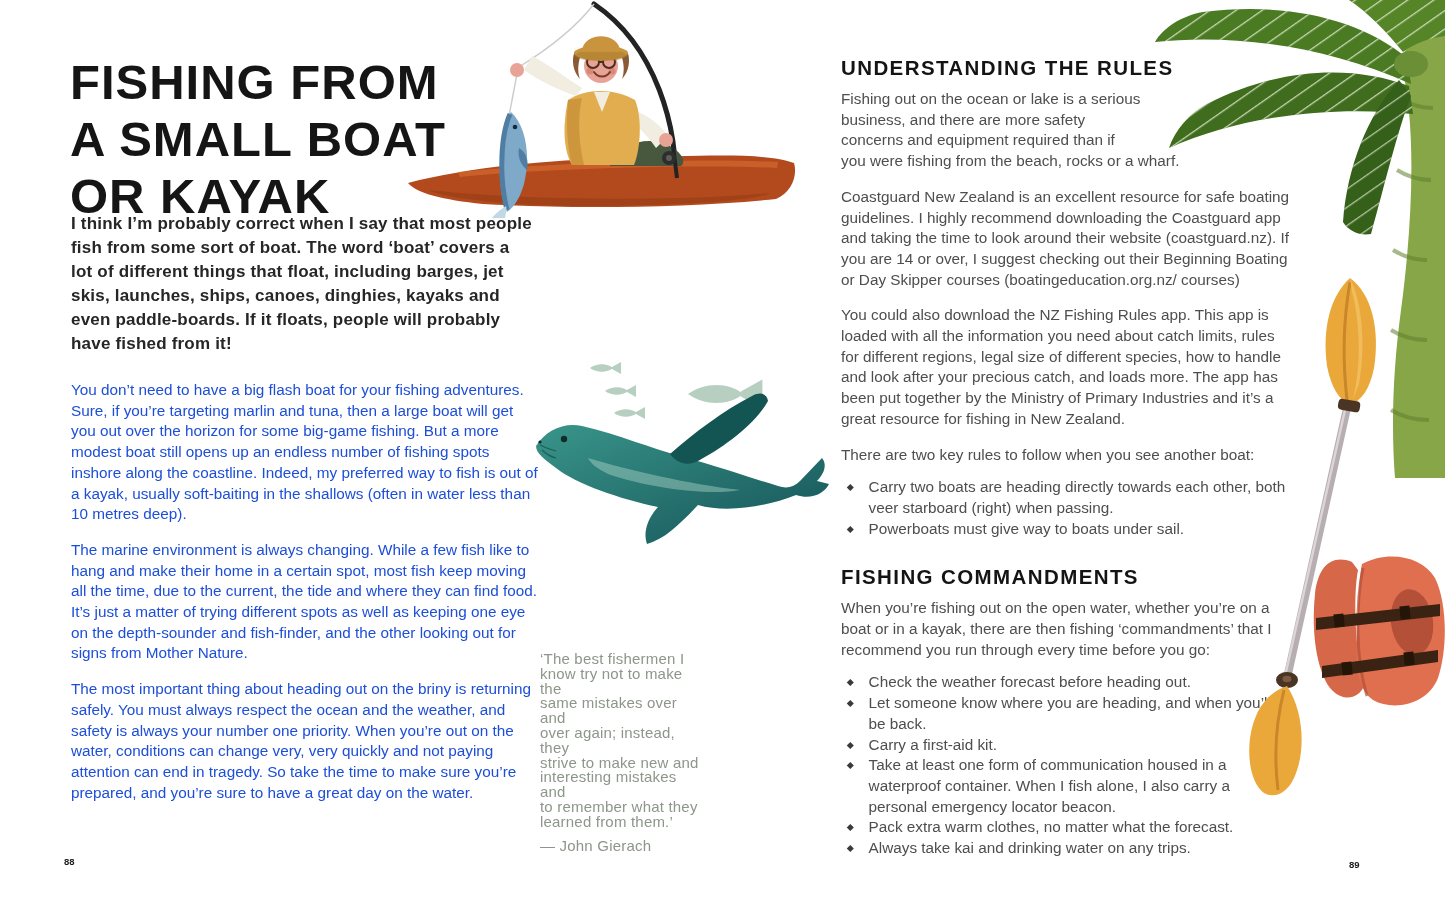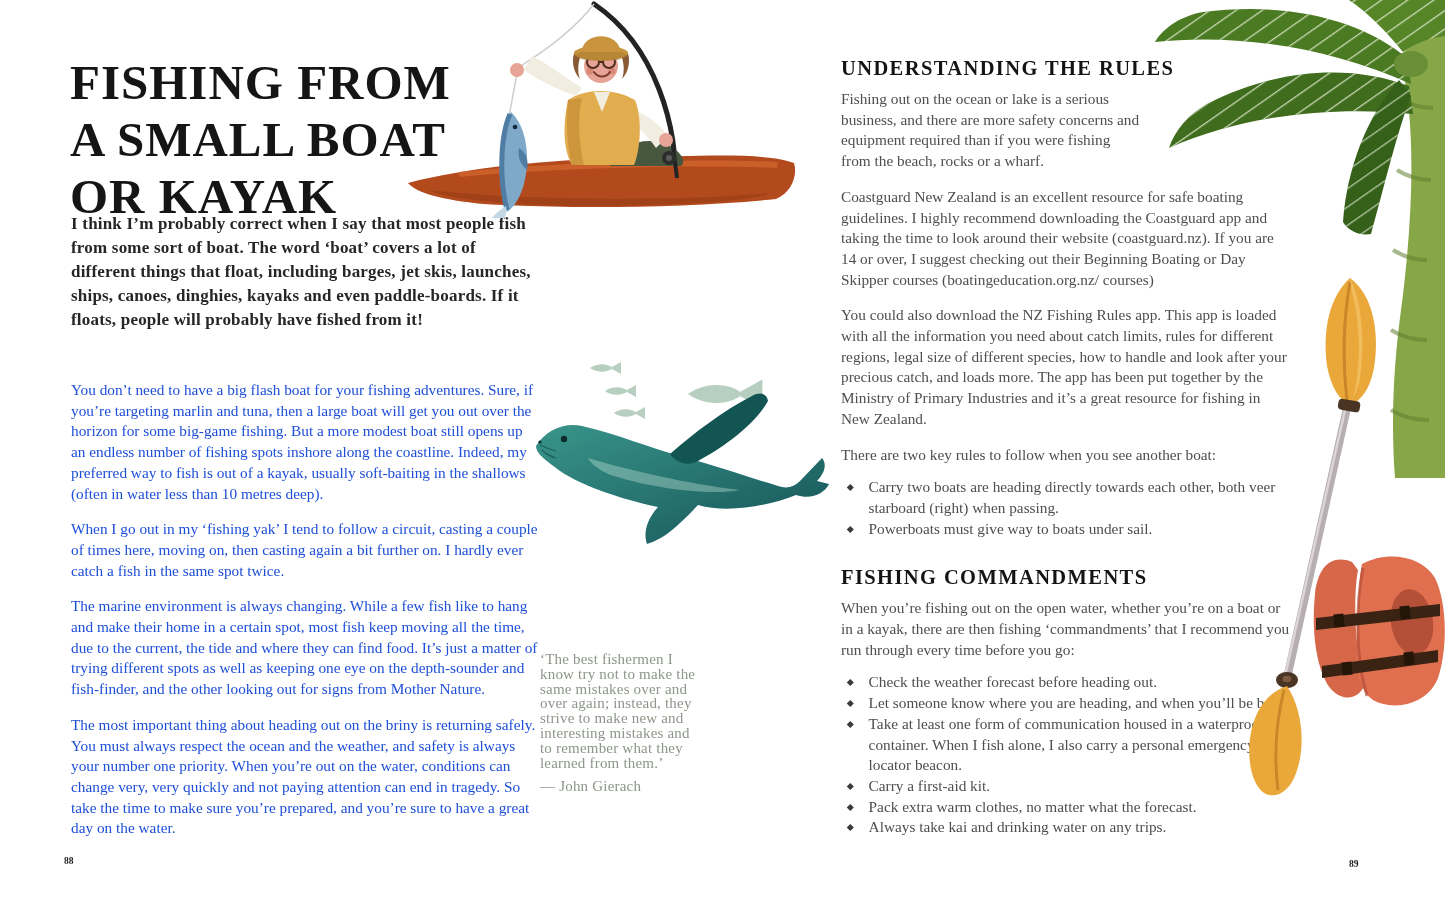--- a/index.html
+++ b/index.html
@@ -1,18 +1,18 @@
 <!DOCTYPE html>
 <html><head>
 <meta charset="utf-8">
 <style>
   html,body{margin:0;padding:0;background:#ffffff;}
   .spread{
     position:relative;width:1445px;height:909px;background:#ffffff;
-    overflow:hidden;font-family:Liberation Serif, serif;
+    overflow:hidden;font-family:Liberation Sans, sans-serif;
   }
   
   .chapter-title{
     position:absolute;left:70px;top:54px;
     font-size:49px;line-height:57px;font-weight:800;letter-spacing:1px;
     color:#151515;font-stretch:condensed;
   }
   .chapter-title span{display:block;}
   .intro{
     position:absolute;left:71px;top:212px;width:464px;
@@ -65,21 +65,20 @@
   <div class="chapter-title">
     <span>FISHING FROM</span>
     <span>A SMALL BOAT</span>
     <span>OR KAYAK</span>
   </div>
 
   <div class="intro">I think I’m probably correct when I say that most people fish from some sort of boat. The word ‘boat’ covers a lot of different things that float, including barges, jet skis, launches, ships, canoes, dinghies, kayaks and even paddle-boards. If it floats, people will probably have fished from it!</div>
 
   <div class="left-body">
     <p>You don’t need to have a big flash boat for your fishing adventures. Sure, if you’re targeting marlin and tuna, then a large boat will get you out over the horizon for some big-game fishing. But a more modest boat still opens up an endless number of fishing spots inshore along the coastline. Indeed, my preferred way to fish is out of a kayak, usually soft-baiting in the shallows (often in water less than 10 metres deep).</p>
-    <p>When I go out in my ‘fishing yak’ I tend to follow a circuit, casting a couple of times here, moving on, then casting again a bit further on. I hardly ever catch a fish in the same spot twice.</p>
     <p>The marine environment is always changing. While a few fish like to hang and make their home in a certain spot, most fish keep moving all the time, due to the current, the tide and where they can find food. It’s just a matter of trying different spots as well as keeping one eye on the depth-sounder and fish-finder, and the other looking out for signs from Mother Nature.</p>
     <p>The most important thing about heading out on the briny is returning safely. You must always respect the ocean and the weather, and safety is always your number one priority. When you’re out on the water, conditions can change very, very quickly and not paying attention can end in tragedy. So take the time to make sure you’re prepared, and you’re sure to have a great day on the water.</p>
   </div>
 
   <div class="pull-quote">
     <span>‘The best fishermen I</span>
     <span>know try not to make the</span>
     <span>same mistakes over and</span>
     <span>over again; instead, they</span>
     <span>strive to make new and</span>
@@ -119,25 +118,25 @@
         <li>
             <span class="blt"></span>
             <span>Check the weather forecast before heading out.</span>
           </li>
         <li>
             <span class="blt"></span>
             <span>Let someone know where you are heading, and when you’ll be back.</span>
           </li>
         <li>
             <span class="blt"></span>
+            <span>Carry a first-aid kit.</span>
+          </li>
+        <li>
+            <span class="blt"></span>
             <span>Take at least one form of communication housed in a waterproof container. When I fish alone, I also carry a personal emergency locator beacon.</span>
-          </li>
-        <li>
-            <span class="blt"></span>
-            <span>Carry a first-aid kit.</span>
           </li>
         <li>
             <span class="blt"></span>
             <span>Pack extra warm clothes, no matter what the forecast.</span>
           </li>
         <li>
             <span class="blt"></span>
             <span>Always take kai and drinking water on any trips.</span>
           </li>
       </ul>

